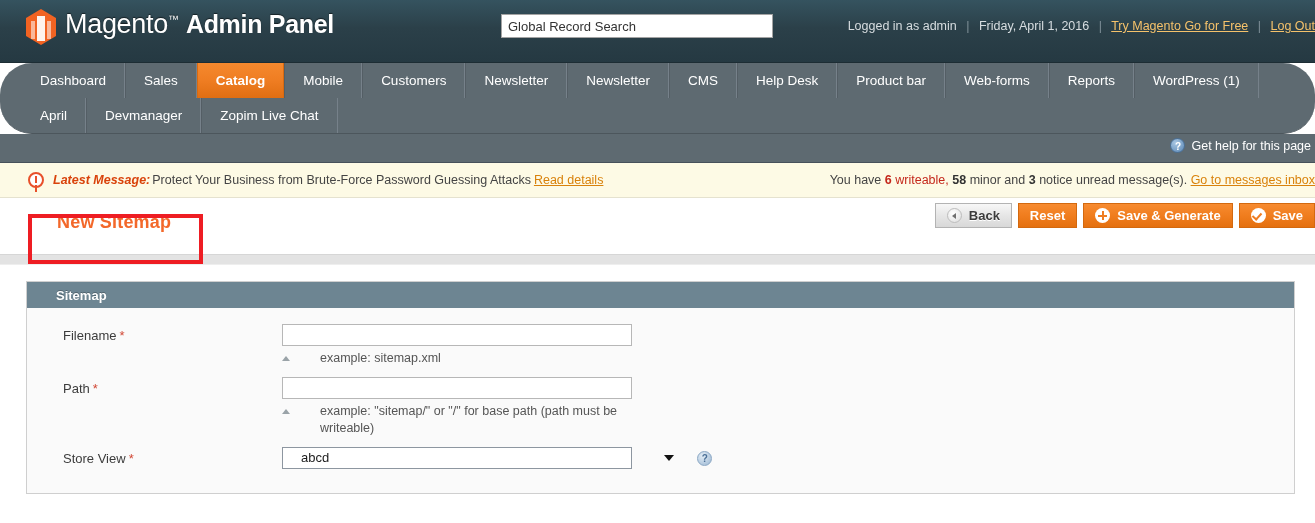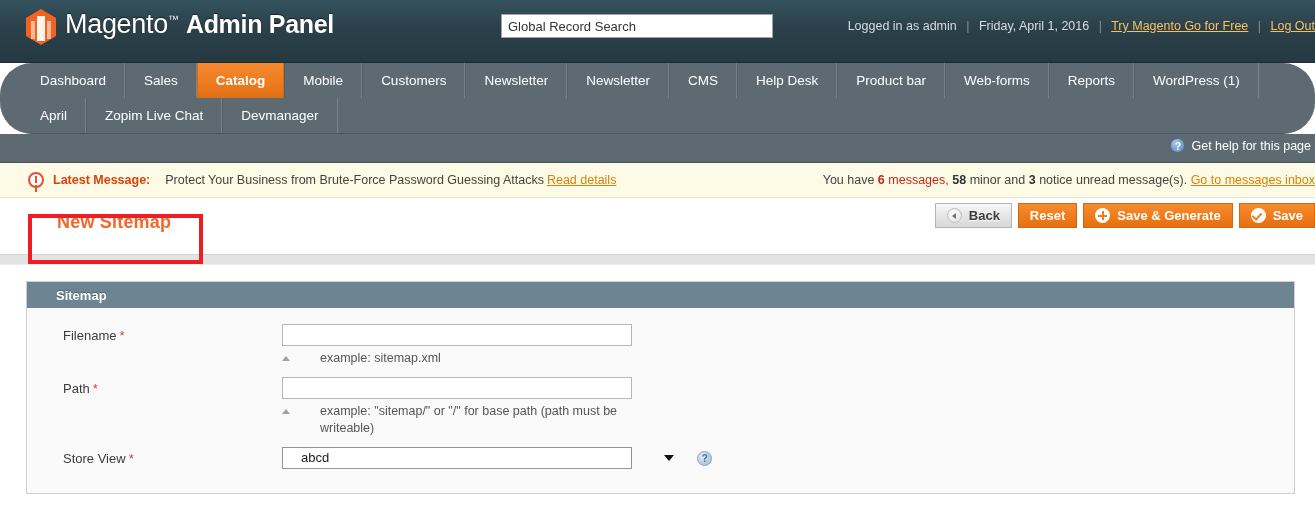--- a/index.html
+++ b/index.html
@@ -207,21 +207,22 @@
     left: 5px;
     top: 2px;
     width: 2px;
     height: 7px;
     background: #e8502a;
     box-shadow: 0 9px 0 0 #e8502a;
   }
   .msg-label {
     color: #d9430b;
     font-weight: bold;
-    margin-right: 15px;
+    margin-right: 2px;
+    font-style: italic;
   }
   .msgbar a {
     color: #d9820b;
     text-decoration: underline;
   }
   .msg-right {
     position: absolute;
     right: 0px;
     font-size: 12.5px;
     color: #444;
@@ -492,43 +493,43 @@
     <div class="nav-item">Newsletter</div>
     <div class="nav-item">CMS</div>
     <div class="nav-item">Help Desk</div>
     <div class="nav-item">Product bar</div>
     <div class="nav-item">Web-forms</div>
     <div class="nav-item">Reports</div>
     <div class="nav-item">WordPress (1)</div>
   </div>
   <div class="nav-row">
     <div class="nav-item">April</div>
+    <div class="nav-item">Devmanager</div>
     <div class="nav-item">Zopim Live Chat</div>
-    <div class="nav-item">Devmanager</div>
   </div>
 </div>
 
 <div class="help-row">
   <div class="help-link">
     <span class="help-icon">?</span>
     <span>Get help for this page</span>
   </div>
 </div>
 
 <div class="msgbar">
   <div class="msg-left">
     <span class="warn-icon"></span>
     <span class="msg-label">Latest Message:</span>
     <span>Protect Your Business from Brute-Force Password Guessing Attacks</span>
     <a href="#" style="margin-left:3px">Read details</a>
   </div>
   <div class="msg-right">
     <span>You have</span>
     <span class="critical-num">6</span>
-    <span class="critical-word">messages,</span>
+    <span class="critical-word">writeable,</span>
     <b>58</b>
     <span>minor and</span>
     <b>3</b>
     <span>notice unread message(s).</span>
     <a href="#">Go to messages inbox</a>
   </div>
 </div>
 
 <div class="title-row">
   <div class="page-title">New Sitemap</div>

